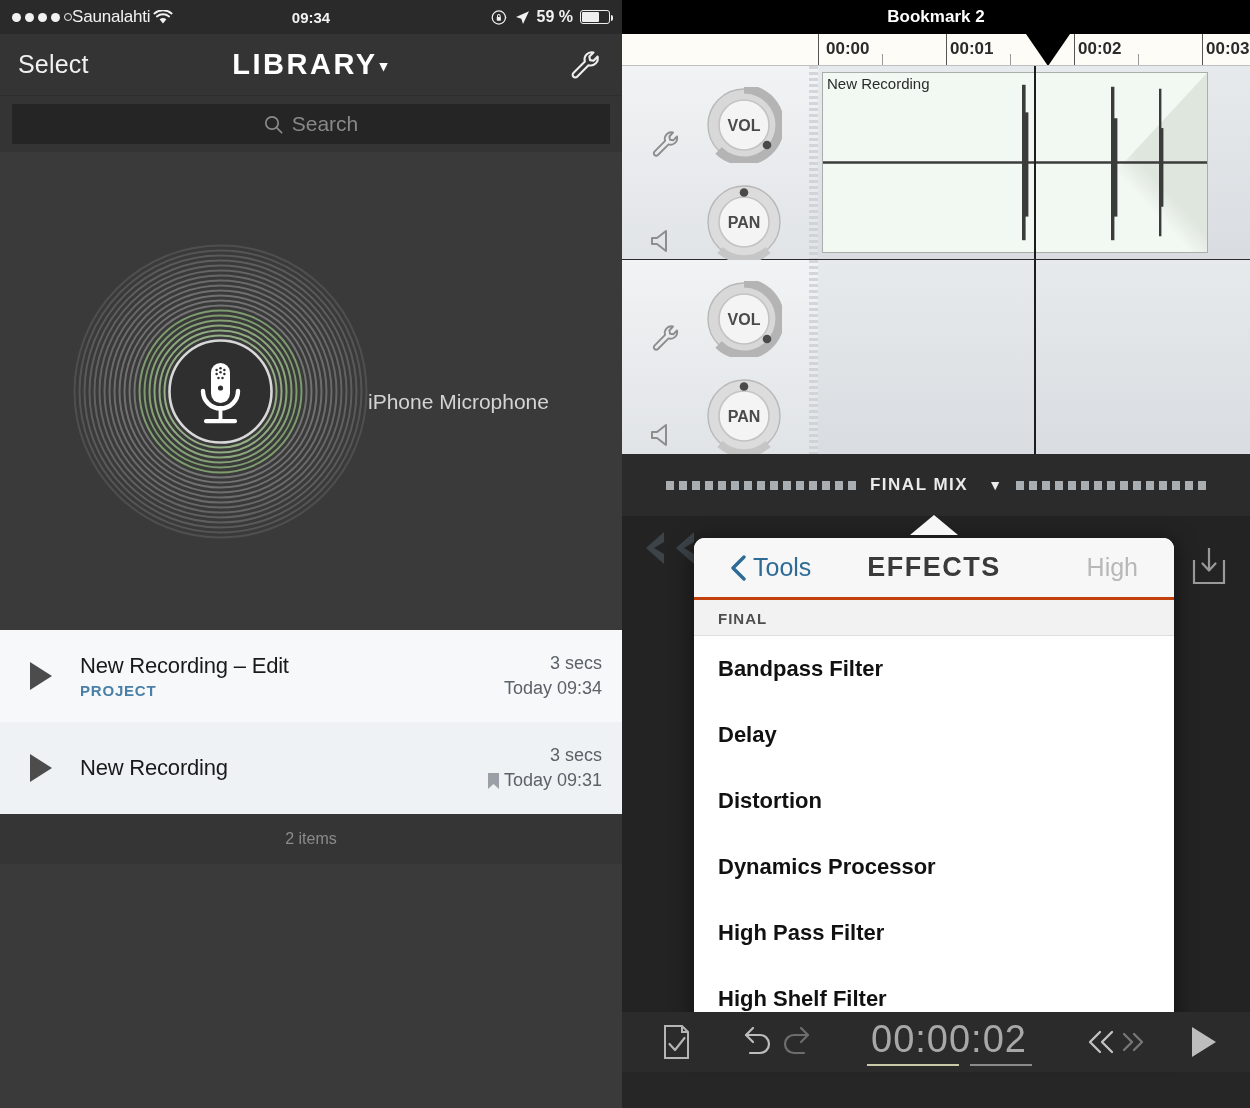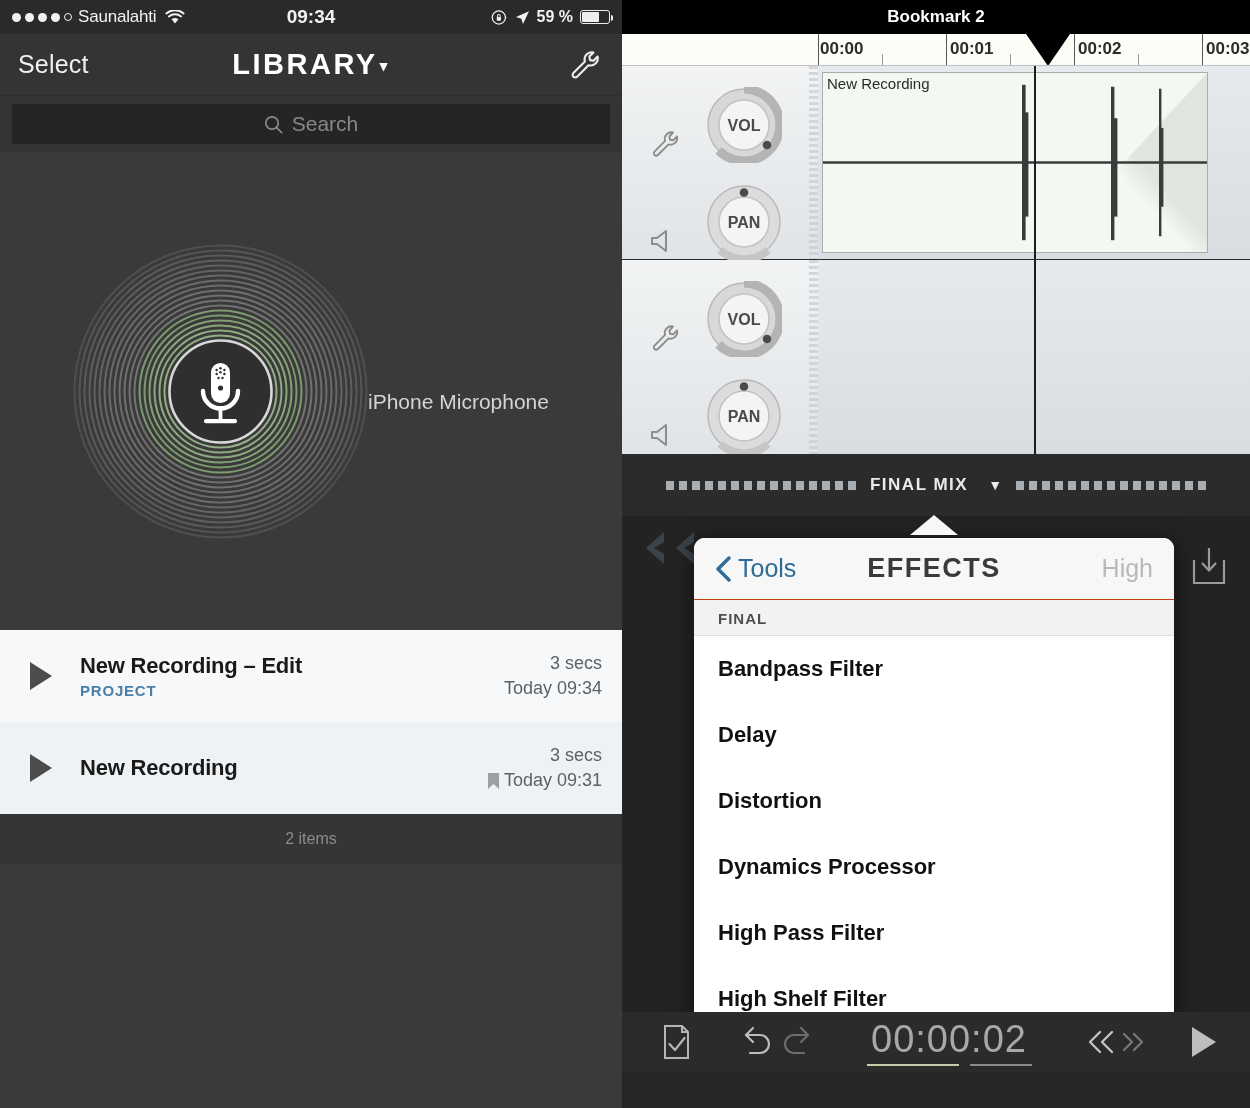--- a/index.html
+++ b/index.html
@@ -17,29 +17,29 @@
     width: 622px; height: 1108px;
     background: #3a3a3a;
     overflow: hidden;
   }
   .statusbar {
     height: 34px; background: #2a2a2a;
     display: flex; align-items: center;
     padding: 0 12px; position: relative;
     color: #f2f2f2;
   }
-  .sb-left { display: flex; align-items: center; gap: 6px; }
+  .sb-left { display: flex; align-items: center; gap: 0; }
   .dots { display: flex; gap: 4px; align-items: center; }
   .dot { width: 9px; height: 9px; border-radius: 50%; background: #f2f2f2; }
   .dot.hollow { background: transparent; border: 1.4px solid #f2f2f2; width: 8px; height: 8px; }
   .carrier { font-size: 17px; letter-spacing: -0.2px; }
   .wifi-ic { width: 20px; height: 15px; position: relative; margin-left: 3px; }
   .sb-center {
     position: absolute; left: 0; right: 0; text-align: center;
-    font-size: 19px; font-weight: bold; letter-spacing: 0px;
+    font-size: 15px; font-weight: bold; letter-spacing: 0px;
   }
   .sb-right {
     margin-left: auto; display: flex; align-items: center; gap: 7px;
     position: relative; z-index: 2;
   }
   .rot-lock { width: 17px; height: 17px; }
   .loc-arrow { width: 15px; height: 15px; }
   .batt-pct { font-size: 16px; font-weight: 600; }
   .battery { width: 30px; height: 14px; border: 1.6px solid #eee; border-radius: 3px; position: relative; }
   .battery::after {
@@ -84,21 +84,21 @@
     padding: 0 20px 0 30px; position: relative;
   }
   .row.first { background: #f6f8f9; }
   .row.second { background: #eff2f4; }
   .play-tri {
     width: 0; height: 0; border-left: 22px solid #4c4c4c;
     border-top: 14px solid transparent; border-bottom: 14px solid transparent;
     margin-right: 28px; flex: none;
   }
   .row-text { display: flex; flex-direction: column; gap: 3px; }
-  .row-title { font-size: 22px; font-weight: bold; color: #1a1a1a; letter-spacing: -0.2px; }
+  .row-title { font-size: 22px; font-weight: normal; color: #1a1a1a; letter-spacing: -0.2px; }
   .row-sub { font-size: 15px; font-weight: bold; color: #4a7fa8; letter-spacing: 0.8px; }
   .row-meta {
     margin-left: auto; text-align: right;
     display: flex; flex-direction: column; gap: 4px;
     font-size: 18px; color: #5c6268;
   }
   .row-date { display: flex; align-items: center; justify-content: flex-end; gap: 5px; }
   .bm-ic { width: 11px; height: 16px; }
   .footer-count {
     background: #353535; color: #8b8b8b;
@@ -175,21 +175,21 @@
     background: #fff; border-radius: 11px; overflow: hidden;
     box-shadow: 0 3px 22px rgba(0,0,0,.55);
   }
   .pop-arrow {
     position: absolute; left: 288px; top: -1px; width: 0; height: 0;
     border-left: 24px solid transparent; border-right: 24px solid transparent;
     border-bottom: 20px solid #f7f7f7; z-index: 9;
   }
   .pop-head {
     height: 62px; background: #f7f7f7; display: flex; align-items: center;
-    padding: 0 21px; position: relative; border-bottom: 1px solid #c2410c;
+    padding: 0 36px; position: relative; border-bottom: 3px solid #c2410c;
   }
   .pop-back { display: flex; align-items: center; gap: 6px; color: #2e6b96; font-size: 25px; z-index: 2; }
   .chev-back { width: 17px; height: 26px; flex: none; }
   .pop-title {
     position: absolute; left: 0; right: 0; text-align: center;
     font-size: 27px; font-weight: bold; color: #3a3a3a; letter-spacing: 1.5px;
     pointer-events: none;
   }
   .pop-edit { margin-left: auto; color: #b8b8b8; font-size: 25px; z-index: 2; }
   .sect-head {
@@ -386,21 +386,21 @@
     </div>
 
     <div class="ruler">
       <span class="tick" style="left:196px"></span>
       <span class="tick minor" style="left:260px"></span>
       <span class="tick" style="left:324px"></span>
       <span class="tick minor" style="left:388px"></span>
       <span class="tick" style="left:452px"></span>
       <span class="tick minor" style="left:516px"></span>
       <span class="tick" style="left:580px"></span>
-      <span class="tick-lab" style="left:198px">00:00</span>
+      <span class="tick-lab" style="left:204px">00:00</span>
       <span class="tick-lab" style="left:328px">00:01</span>
       <span class="tick-lab" style="left:456px">00:02</span>
       <span class="tick-lab" style="left:584px">00:03</span>
       <span class="playhead-head" style="left:404px">
         <svg viewBox="0 0 44 66" width="44" height="66">
           <path d="M0 34 L44 34 L22 66 Z" fill="#000"></path>
           <rect x="0" y="0" width="44" height="34" fill="#000"></rect>
           <path d="M22 30c-3 0-5-2.6-5-5.6 0-3.6 5-9.4 5-9.4s5 5.8 5 9.4c0 3-2 5.6-5 5.6z" fill="#e8e8e8"></path>
         </svg>
       </span>

